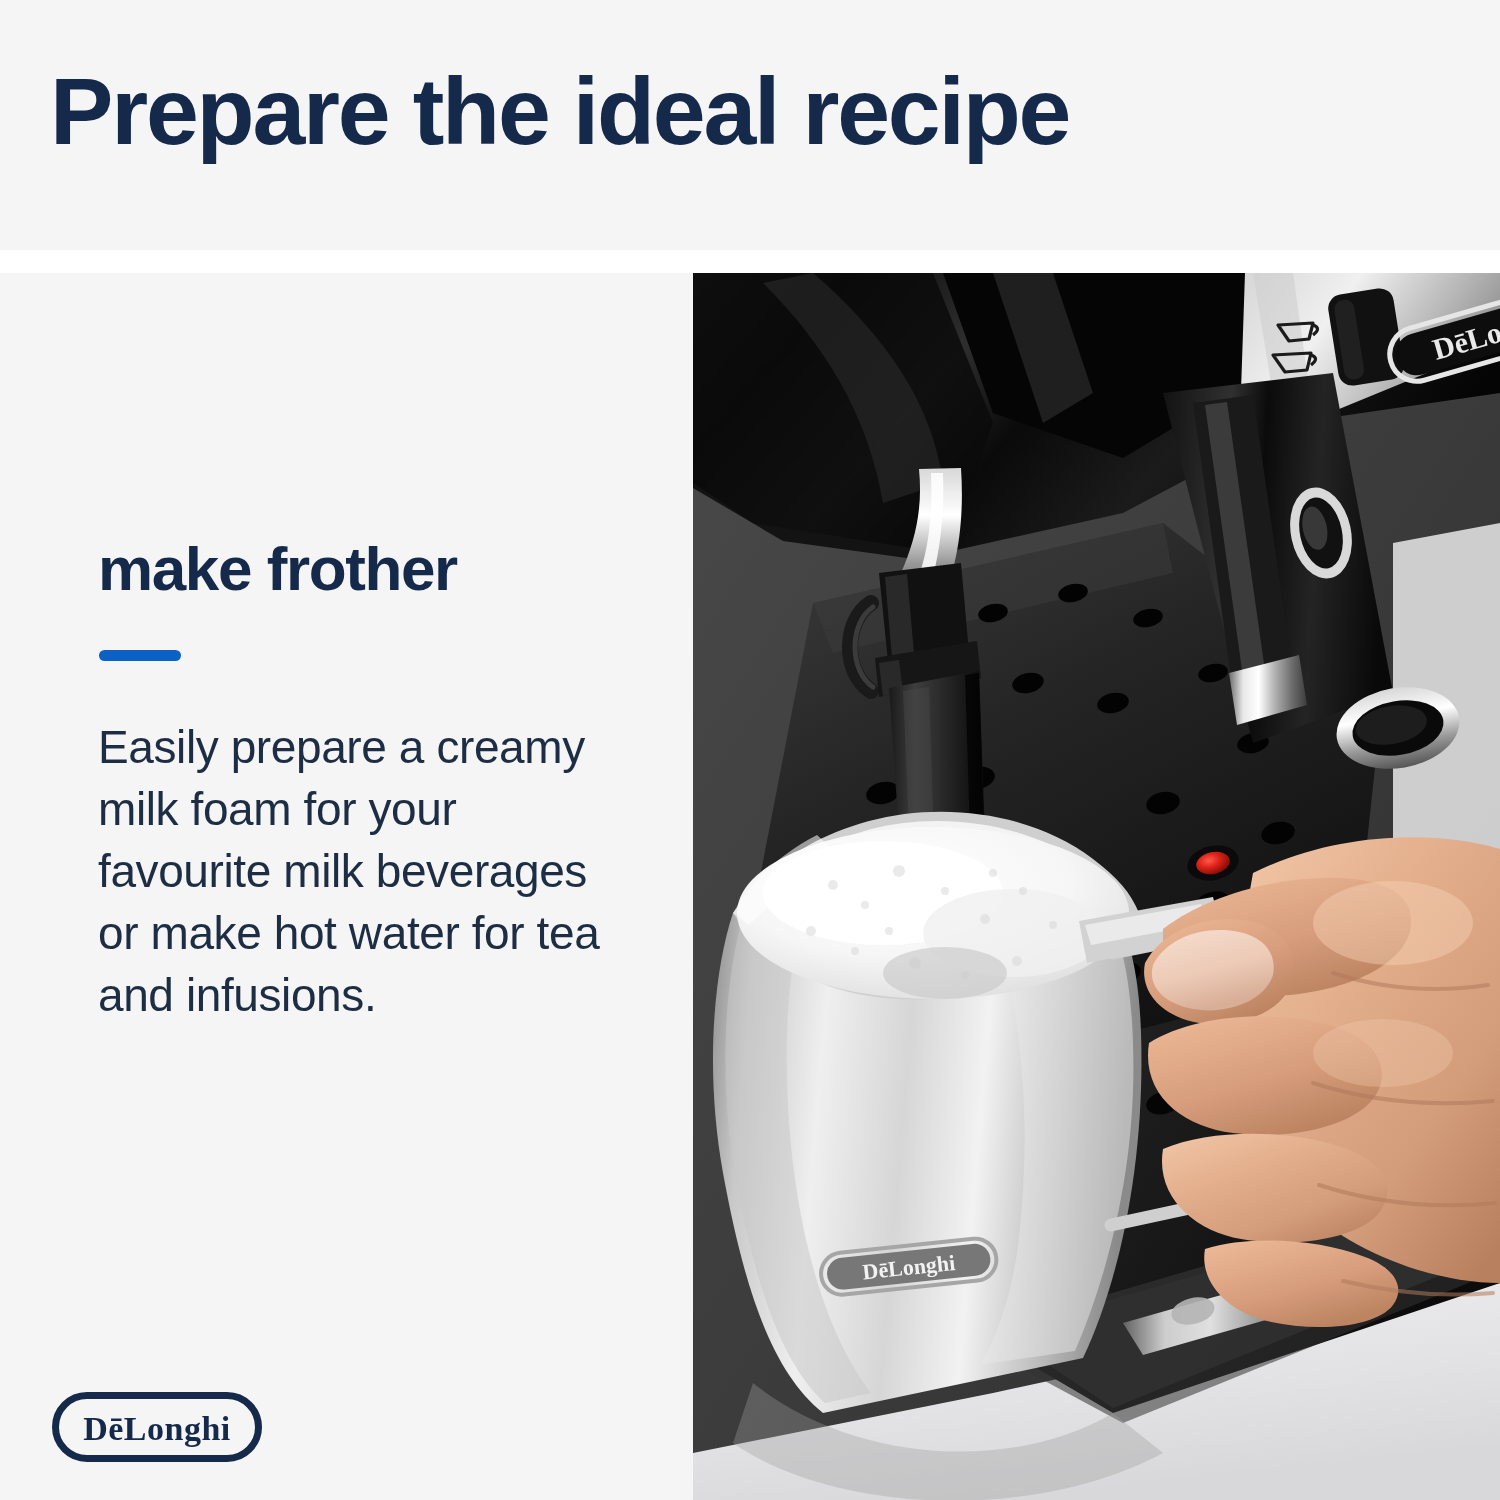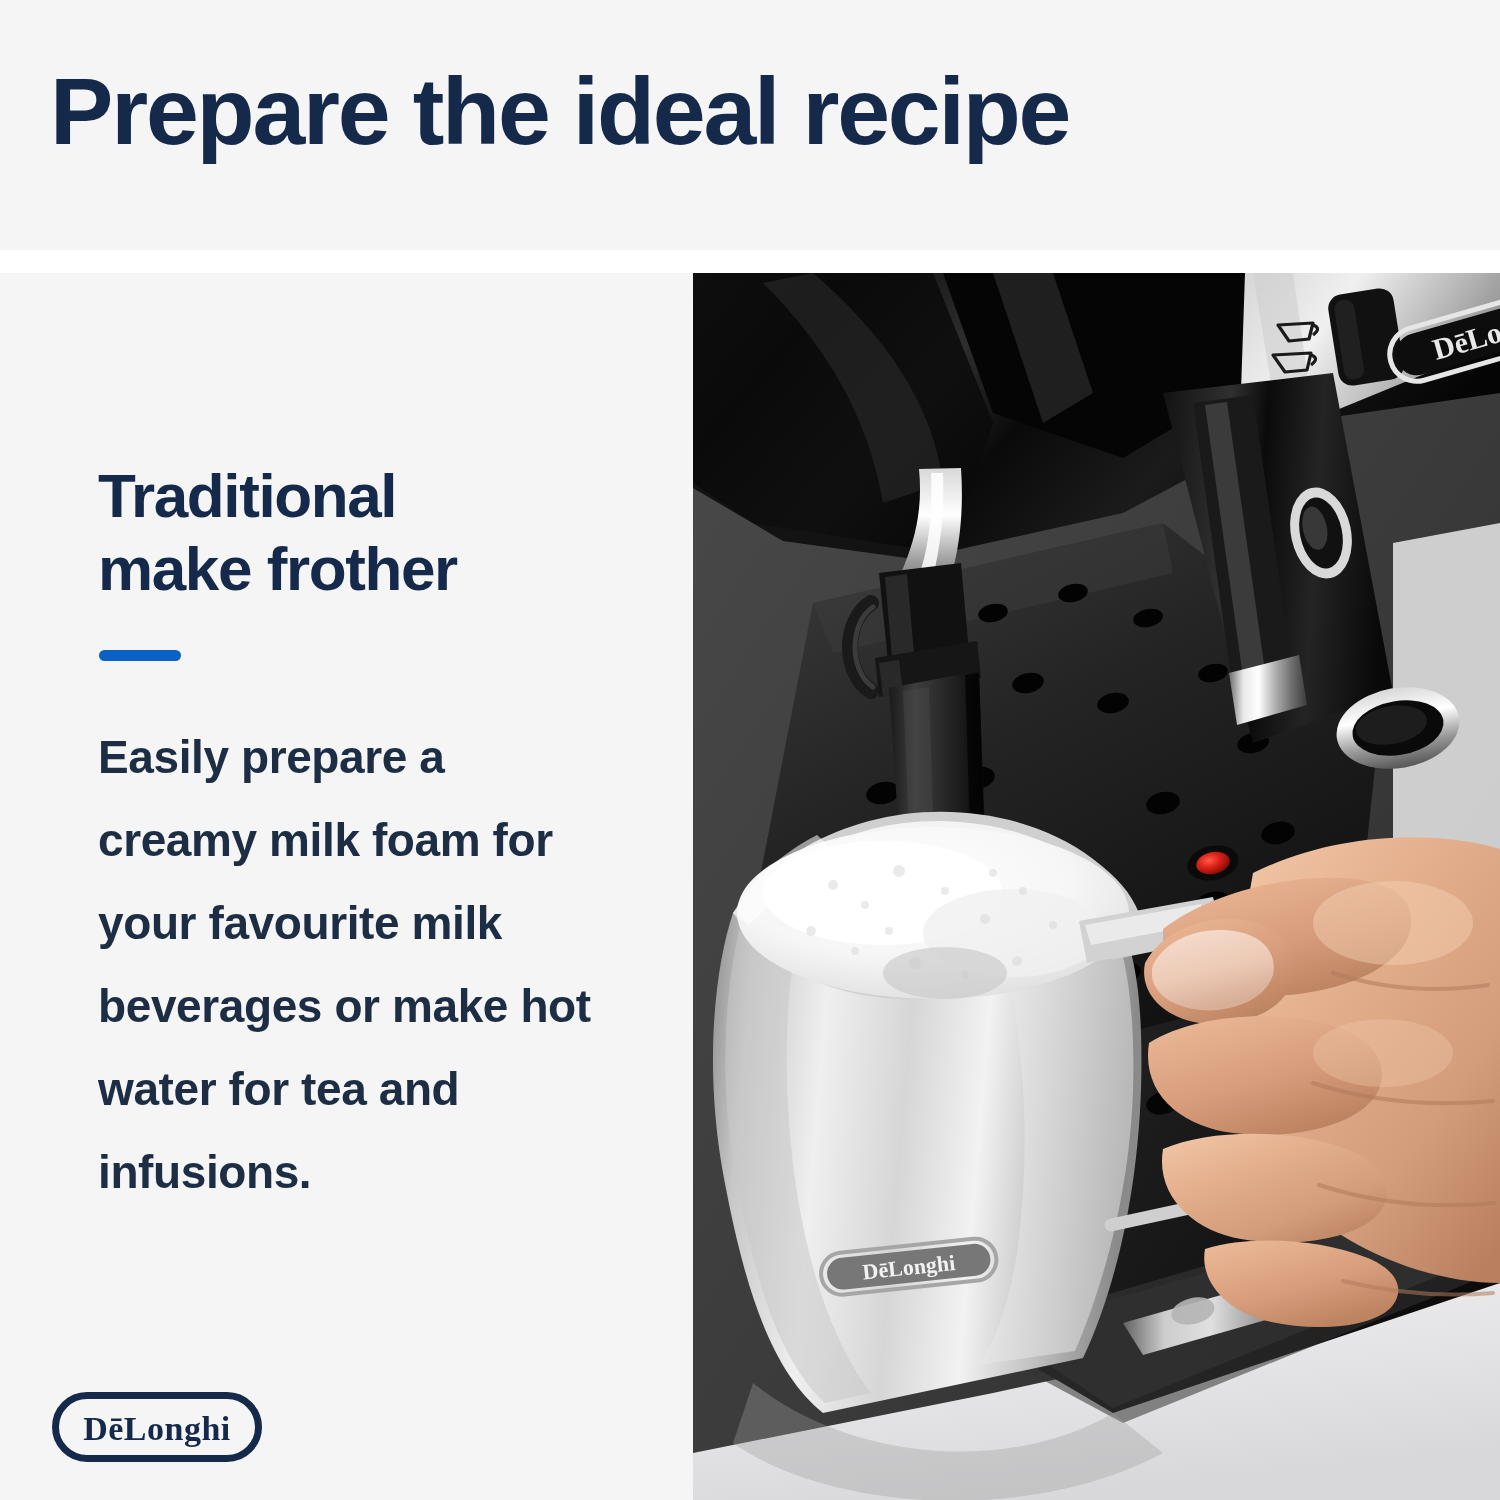--- a/index.html
+++ b/index.html
@@ -81,22 +81,22 @@
     height: 11px;
     border-radius: 6px;
     background: #0b62c4;
   }
   .body-copy {
     position: absolute;
     left: 98px;
     top: 443px;
     width: 510px;
     font-size: 46px;
-    line-height: 83px;
-    font-weight: 700;
+    line-height: 62px;
+    font-weight: 400;
     letter-spacing: -0.4px;
     color: #1d2e44;
   }
 
   
   .brand-logo {
     position: absolute;
     left: 52px;
     top: 1392px;
     width: 210px;
@@ -121,21 +121,21 @@
 <div id="page">
 
   <div class="header">
     <div class="header-title">Prepare the ideal recipe</div>
   </div>
   <div class="header-rule"></div>
 
   <div class="left-col">
 
     <div class="sub-title">
-      <span>Traditional</span><br>
+      <br>
       <span>make frother</span>
     </div>
 
     <div class="divider"></div>
 
     <div class="body-copy">Easily prepare a creamy milk foam for your favourite milk beverages or make hot water for tea and infusions.</div>
   </div>
 
   <div class="brand-logo">
     <svg viewBox="0 0 210 70" width="210" height="70" aria-hidden="true">

